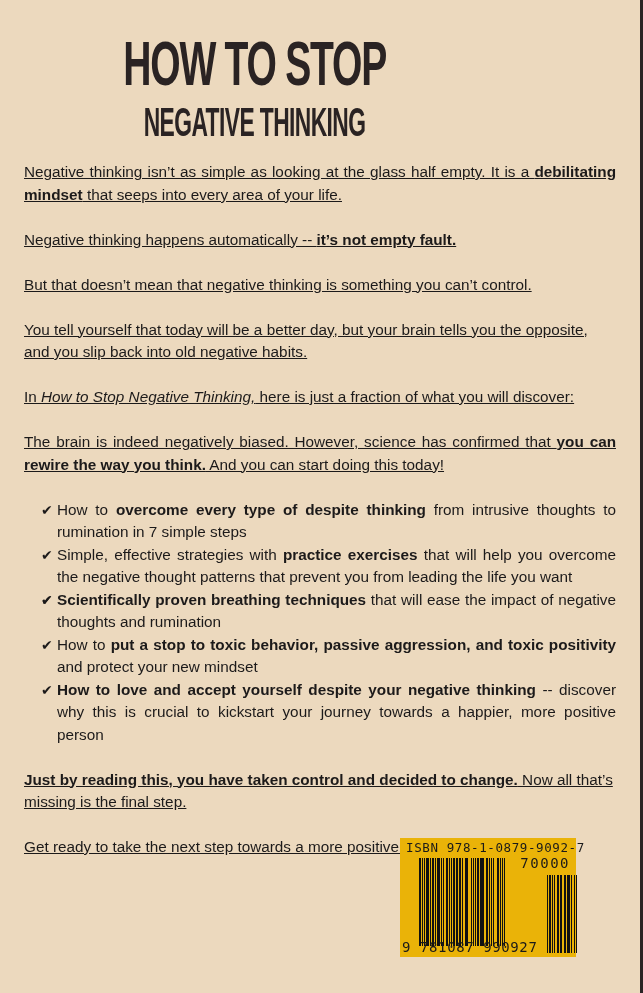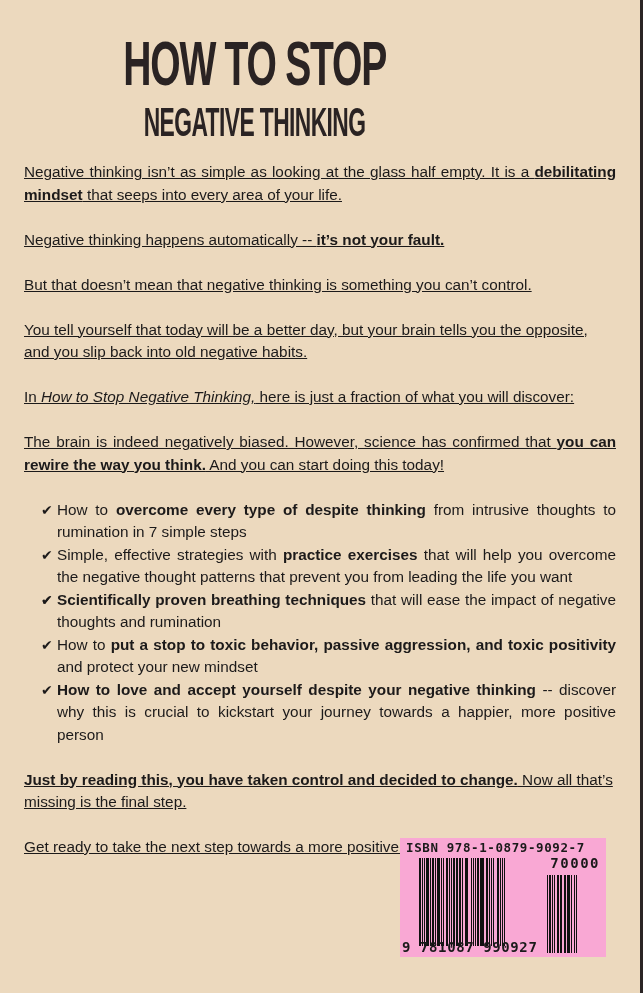--- a/index.html
+++ b/index.html
@@ -34,23 +34,22 @@
     .para.justify { text-align: justify; }
     .bullets { list-style: none; margin: 0 0 22.5px 0; padding: 0 0 0 17px; }
     .bullet { position: relative; padding-left: 16px; text-align: justify; text-align-last: left; }
     .check {
       position: absolute; left: 0; top: 0; font-size: 14px; line-height: 22.5px;
       font-family: "DejaVu Sans", sans-serif;
     }
     b { font-weight: 700; }
     i { font-style: italic; }
     .barcode {
-      position: absolute; left: 400px; top: 838px; width: 206px; height: 119px;
-      background: #f9a8d4;
-      font-weight: bold;
+      position: absolute; left: 400px; top: 838px; width: 176px; height: 119px;
+      background: #eab308;
     }
     .isbn-text {
       position: absolute; left: 6px; top: 2px; font-family: "DejaVu Sans Mono", monospace;
       font-size: 12.5px; letter-spacing: 0.6px; color: #1a1a1a; white-space: nowrap;
     }
     .price-text {
       position: absolute; right: 6px; top: 17px; font-family: "DejaVu Sans Mono", monospace;
       font-size: 14px; letter-spacing: 1.5px; color: #1a1a1a;
     }
     .bars-main {
@@ -72,21 +71,21 @@
 <body>
 
 <div class="edge-strip"></div>
 
 <div class="title title-1">HOW TO STOP</div>
 <div class="title title-2">NEGATIVE THINKING</div>
 
 <div class="body-text">
   <div id="paras">
       <p class="para justify"><span>Negative thinking isn’t as simple as looking at the glass half empty. It is a </span><b>debilitating mindset</b><span> that seeps into every area of your life.</span></p>
-      <p class="para"><span>Negative thinking happens automatically -- </span><b>it’s not your fault.</b></p>
+      <p class="para"><span>Negative thinking happens automatically -- </span><b>it’s not empty fault.</b></p>
       <p class="para"><span>But that doesn’t mean that negative thinking is something you can’t control.</span></p>
       <p class="para"><span>You tell yourself that today will be a better day, but your brain tells you the opposite, and you slip back into old negative habits.</span></p>
       <p class="para"><span>In </span><i>How to Stop Negative Thinking,</i><span> here is just a fraction of what you will discover:</span></p>
       <p class="para justify"><span>The brain is indeed negatively biased. However, science has confirmed that </span><b>you can rewire the way you think.</b><span> And you can start doing this today!</span></p>
     </div>
   <ul class="bullets" id="bullets">
       <li class="bullet"><span class="check">✔</span><span>How to </span><b>overcome every type of despite thinking</b><span> from intrusive thoughts to rumination in 7 simple steps</span></li>
       <li class="bullet"><span class="check">✔</span><span>Simple, effective strategies with </span><b>practice exercises</b><span> that will help you overcome the negative thought patterns that prevent you from leading the life you want</span></li>
       <li class="bullet"><span class="check">✔</span></li>
       <li class="bullet"><span class="check">✔</span><b>Scientifically proven breathing techniques</b><span> that will ease the impact of negative thoughts and rumination</span></li>

